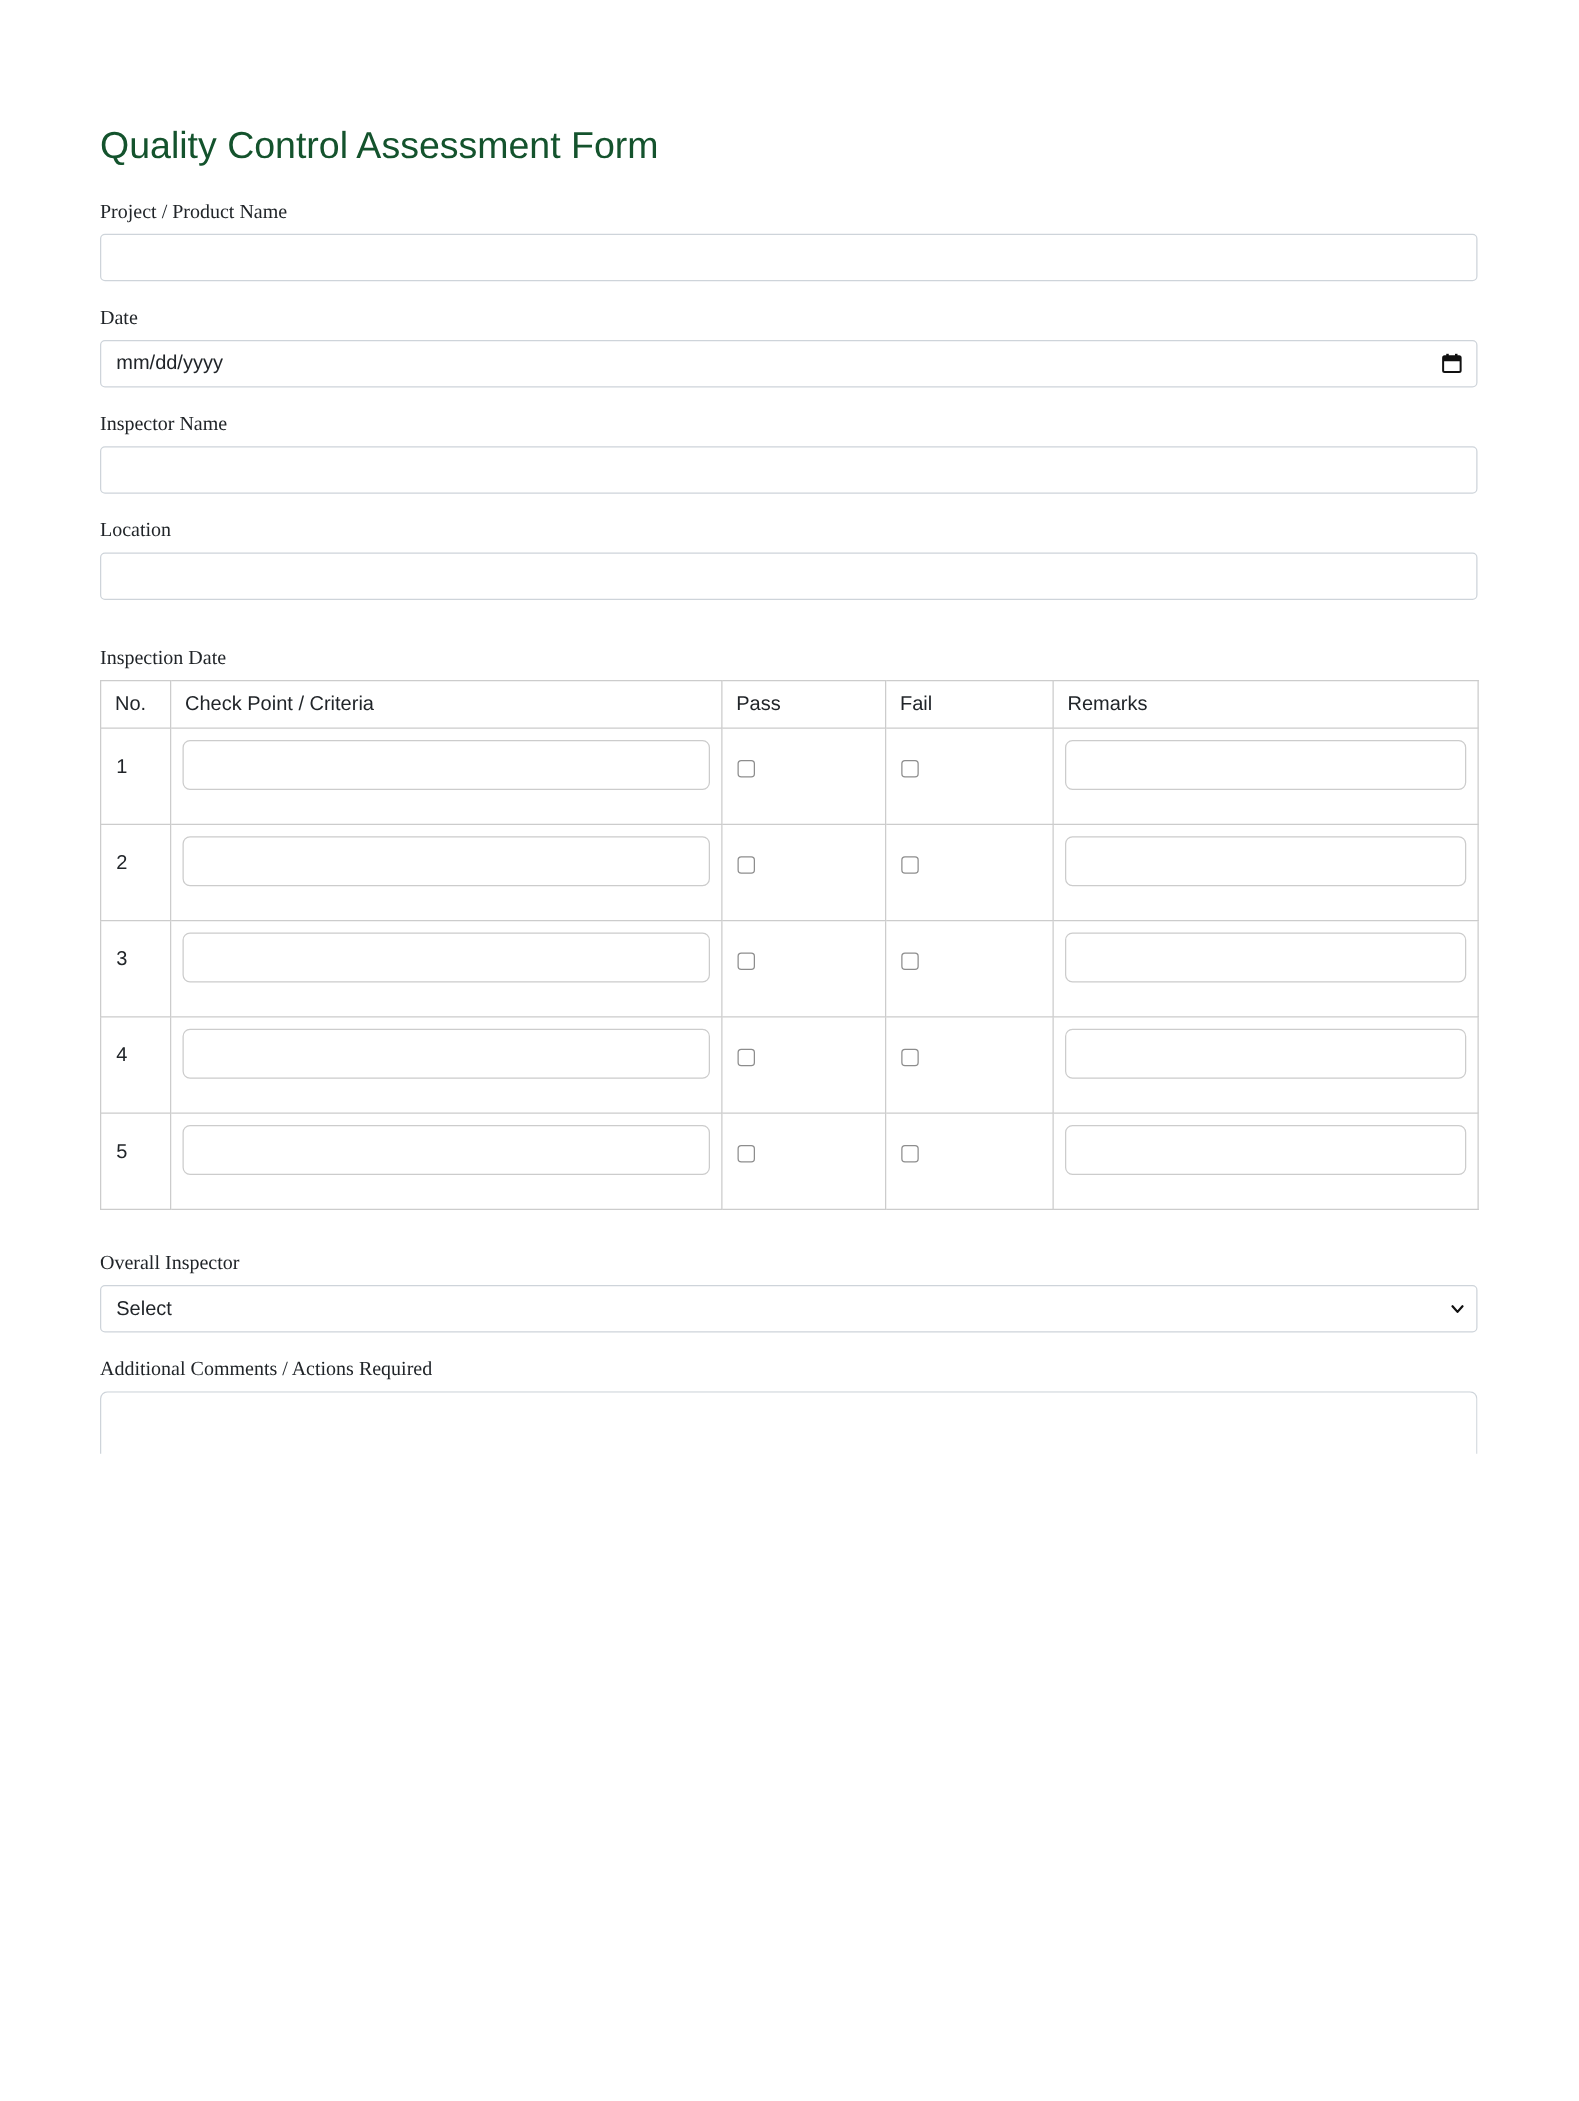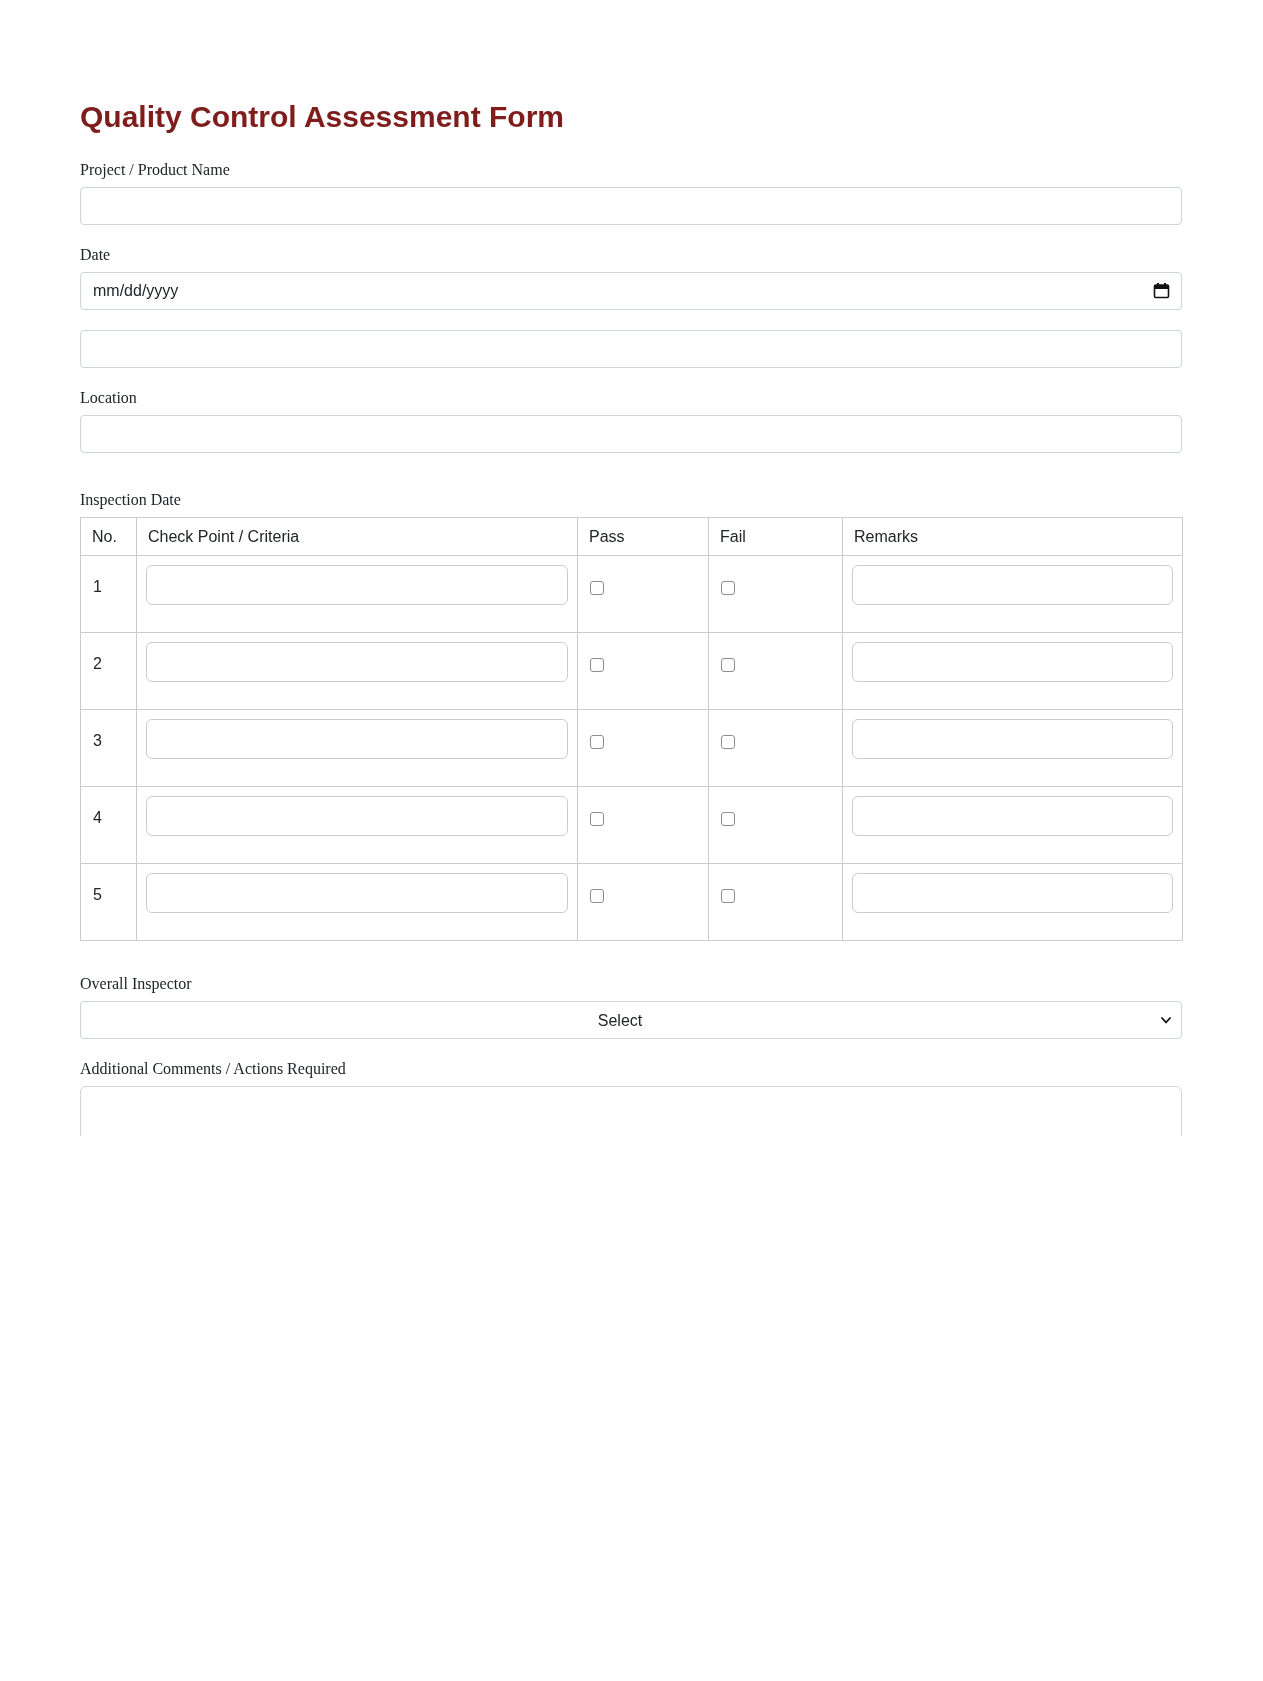--- a/index.html
+++ b/index.html
@@ -12,23 +12,23 @@
     color: #212529;
   }
   .container {
     width: 1102px;
     margin-left: 80px;
     padding-top: 100px;
   }
   h1.page-title {
     font-size: 30px;
     line-height: 34px;
-    font-weight: bold;
+    font-weight: normal;
     margin: 0 0 26px 0;
-    color: #7f1d1d;
+    color: #14532d;
   }
   .field { margin-bottom: 20px; }
   .field-label {
     display: block;
     font-size: 16px;
     line-height: 19px;
     margin-bottom: 8px;
     font-family: Liberation Serif, serif;
   }
   .input-wrap { position: relative; }
@@ -51,21 +51,20 @@
     right: 12px;
     top: 50%;
     transform: translateY(-50%);
     width: 17px;
     height: 17px;
     pointer-events: none;
   }
   .select-input {
     -webkit-appearance: none;
     appearance: none;
-    text-align: center;
   }
   .chevron {
     position: absolute;
     right: 10px;
     top: 50%;
     transform: translateY(-50%);
     width: 12px;
     height: 12px;
     pointer-events: none;
   }
@@ -162,20 +161,21 @@
         <rect x="1.5" y="2.5" width="14" height="12.5" rx="1.2" fill="none" stroke="#111" stroke-width="1.6"></rect>
         <rect x="1.5" y="2.5" width="14" height="4" fill="#111"></rect>
         <rect x="4" y="0.5" width="2" height="3" fill="#111"></rect>
         <rect x="11" y="0.5" width="2" height="3" fill="#111"></rect>
       </svg>
     </div>
   </div>
 
 
   <div class="field">
+    <label class="field-label">Inspector Name</label>
     <div class="input-wrap">
       <input type="text" class="text-input plain" style="">
     </div>
   </div>
 
   <div class="field">
     <label class="field-label">Location</label>
     <div class="input-wrap">
       <input type="text" class="text-input plain" style="">
     </div>

